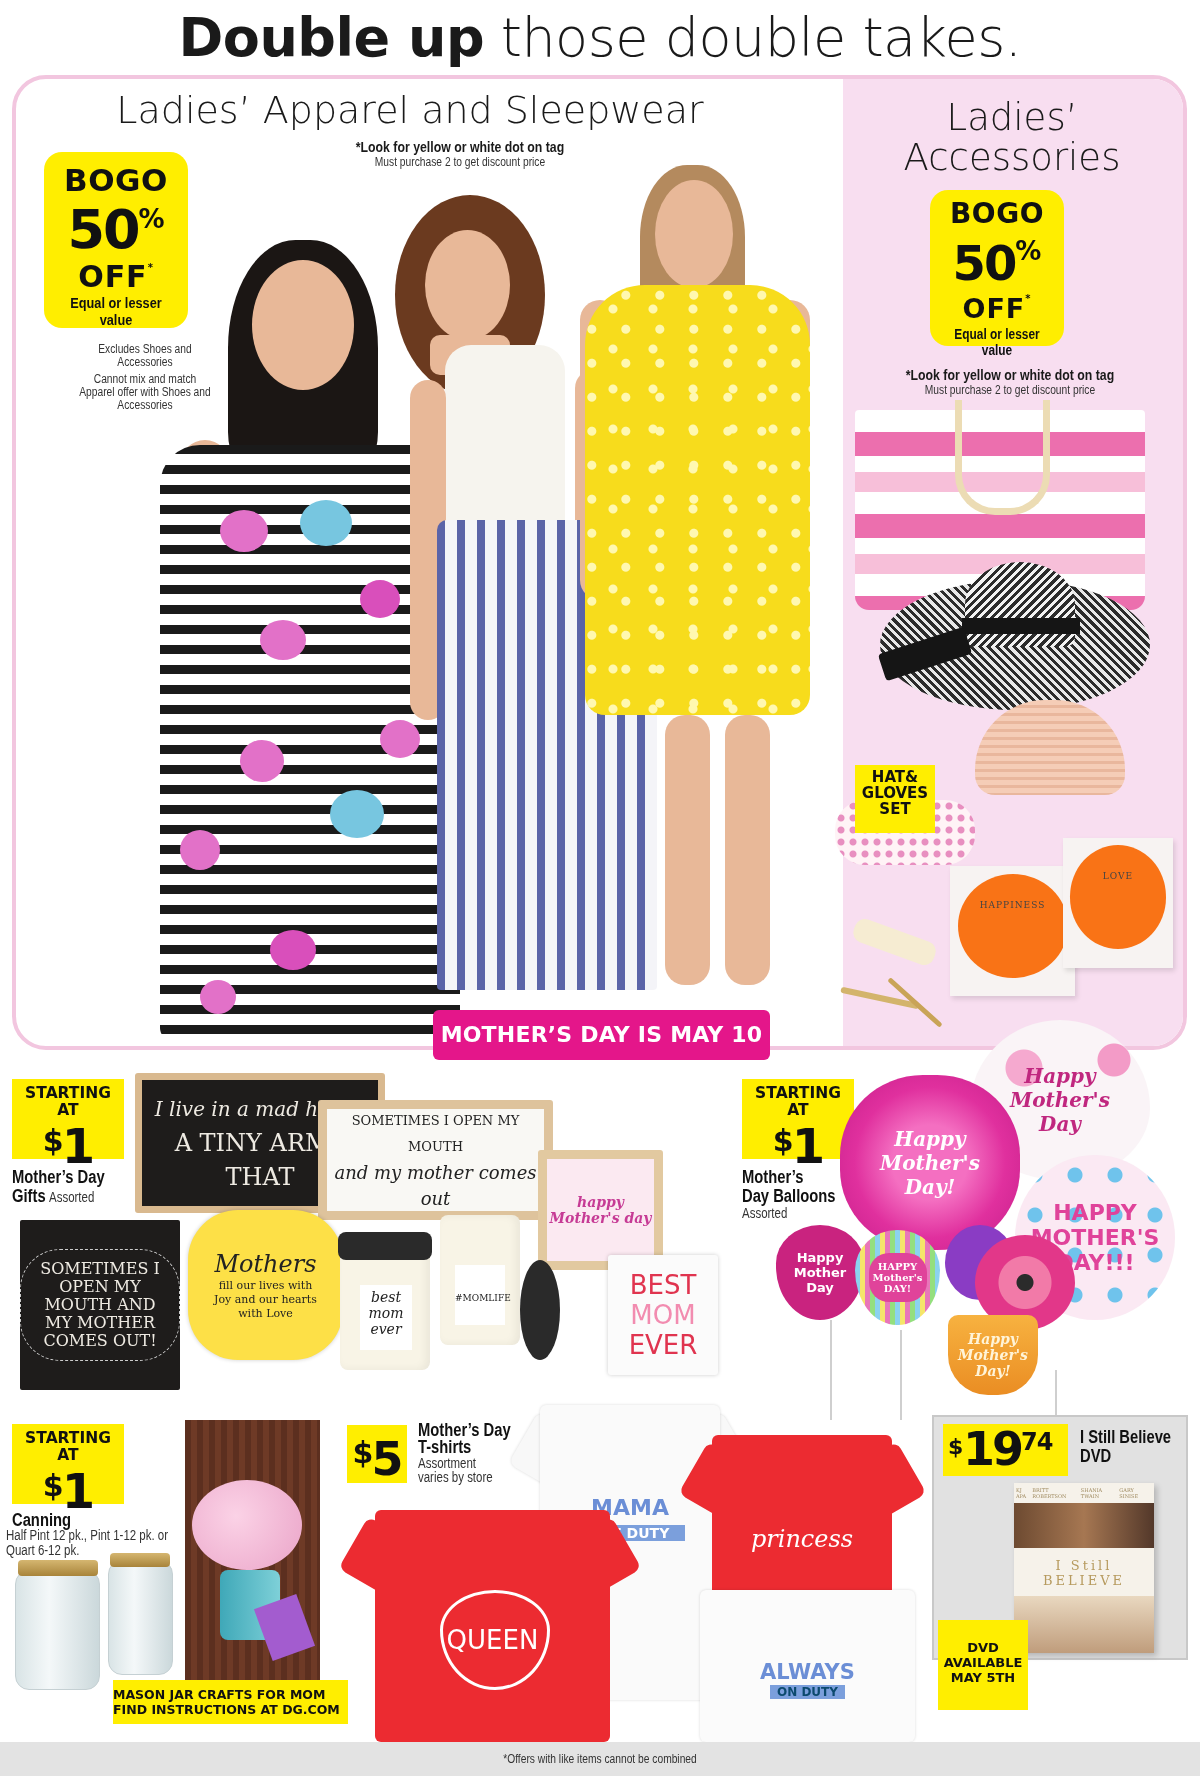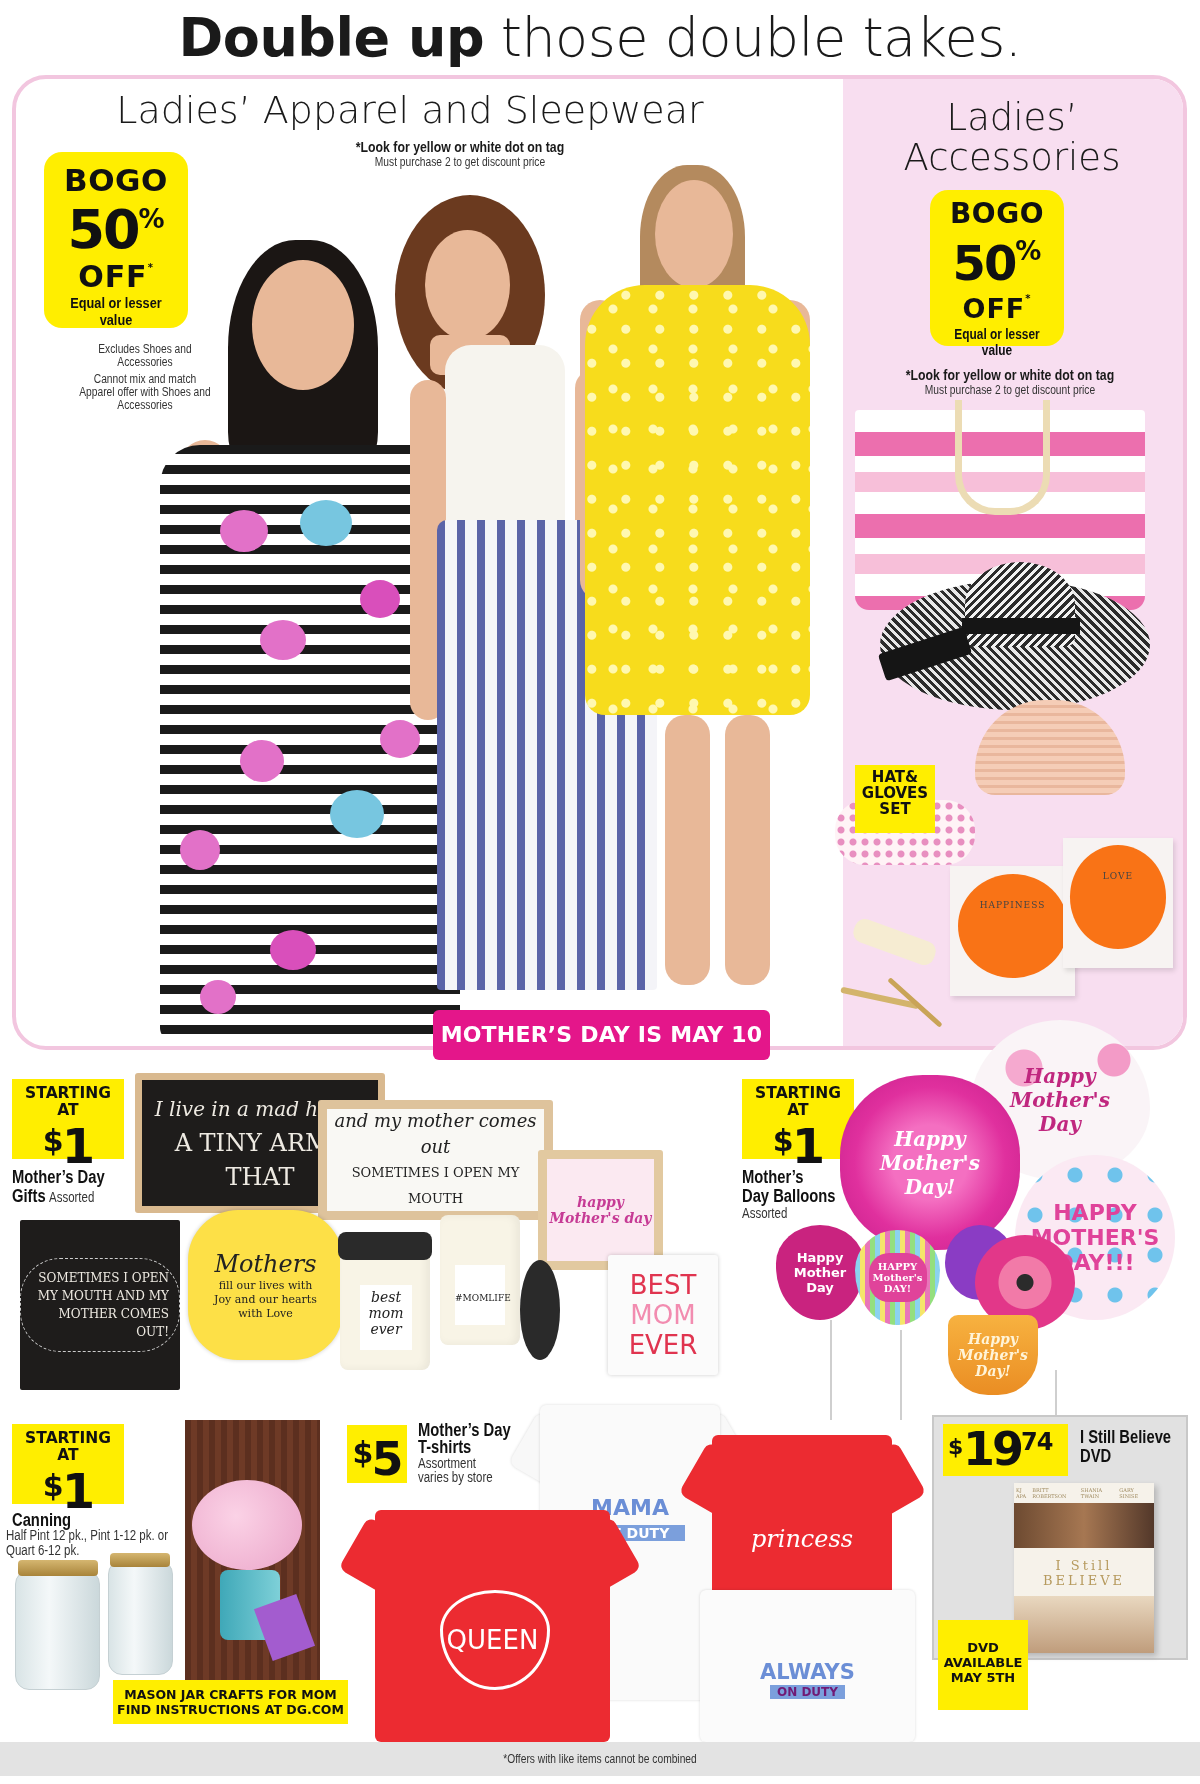--- a/index.html
+++ b/index.html
@@ -71,21 +71,21 @@
   .candle-label { position: absolute; background: #fff; font-family: "DejaVu Serif", serif; color: #222; text-align: center; }
 
   
   .balloon { position: absolute; display: flex; align-items: center; justify-content: center; text-align: center; font-family: "DejaVu Serif", serif; font-style: italic; font-weight: 700; }
   .stick { position: absolute; width: 2px; background: #cfcfcf; }
 
   
   .jar { position: absolute; background: linear-gradient(90deg, #d9e4e6, #f4f8f9 40%, #cbd8db); border-radius: 14px; border: 1px solid #c5d0d3; }
   .jar-lid { position: absolute; background: linear-gradient(180deg, #d5b670, #a8843a); border-radius: 4px; }
   .wood-board { position: absolute; background: repeating-linear-gradient(90deg, #5c2f1f 0 6px, #6e3a26 6px 12px); }
-  .mason-note { position: absolute; left: 113px; top: 1680px; width: 235px; height: 44px; background: #ffee00; text-align: center; font-family: "DejaVu Sans", sans-serif; font-weight: 700; font-size: 12.5px; line-height: 15px; padding-top: 7px; color: #111; }
+  .mason-note { position: absolute; left: 113px; top: 1680px; width: 235px; height: 44px; background: #ffee00; font-family: "DejaVu Sans", sans-serif; font-weight: 700; font-size: 12.5px; line-height: 15px; padding-top: 7px; color: #111; }
 
   
   .tee { position: absolute; }
   .tee-body { position: absolute; border-radius: 6px; }
   .tee-sleeve { position: absolute; width: 50px; height: 60px; border-radius: 8px; }
   .tee-text { position: absolute; width: 100%; text-align: center; font-family: "DejaVu Sans", sans-serif; font-weight: 700; }
 
   
   .dvd-box { position: absolute; left: 932px; top: 1415px; width: 256px; height: 245px; background: #e1e1e1; border: 2px solid #c8c8c8; }
   .dvd-cover { position: absolute; left: 1014px; top: 1483px; width: 140px; height: 170px; background: #f6f2ea; box-shadow: 3px 3px 6px rgba(0,0,0,0.2); overflow: hidden; }
@@ -214,26 +214,26 @@
 </div>
 
 <div class="sign sign-dark" style="left:135px; top:1073px; width:250px; height:140px;">
   <div class="sign-text" style="font-size:20px; font-style:italic; line-height:34px;">
     <div>I live in a mad house</div>
     <div style="font-style:normal; font-size:24px;">A TINY ARMY THAT</div>
   </div>
 </div>
 <div class="sign sign-light" style="left:318px; top:1100px; width:235px; height:120px;">
   <div class="sign-text" style="font-size:13px; line-height:26px;">
+    <div>SOMETIMES I OPEN MY MOUTH</div>
     <div style="font-style:italic; font-size:18px;">and my mother comes out</div>
-    <div>SOMETIMES I OPEN MY MOUTH</div>
   </div>
 </div>
 <div class="sign" style="left:20px; top:1220px; width:160px; height:170px; background:#1e1c1b; color:#eeeae2; border-radius:2px;">
-  <div class="sign-text" style="font-size:12px; line-height:18px; padding:10px; border:1px dashed #ccc; border-radius:40px;text-align:right;">SOMETIMES I OPEN MY MOUTH AND MY MOTHER COMES OUT!</div>
+  <div class="sign-text" style="font-size:16px; line-height:18px; padding:10px; border:1px dashed #ccc; border-radius:40px;">SOMETIMES I OPEN MY MOUTH AND MY MOTHER COMES OUT!</div>
 </div>
 <div class="sign" style="left:188px; top:1210px; width:155px; height:150px; background:#fde047; border-radius:50px; box-shadow:0 0 4px rgba(0,0,0,0.2);">
   <div class="sign-text" style="font-size:11px; line-height:14px; color:#222;">
     <div style="font-size:24px; font-style:italic; line-height:30px;">Mothers</div>
     <div style="width:110px;">fill our lives with Joy and our hearts with Love</div>
   </div>
 </div>
 <div class="sign" style="left:538px; top:1150px; width:125px; height:120px; background:#fbe9f1; border:9px solid #e2c9a0;">
   <div class="sign-text" style="font-size:14px; color:#c63b95; font-weight:700; font-style:italic;">happy Mother's day</div>
 </div>
@@ -340,21 +340,21 @@
 </div>
 <div class="tee">
   <div class="tee-sleeve" style="left:690px; top:1450px; background:#ec2b31; transform:rotate(30deg);"></div>
   <div class="tee-sleeve" style="left:865px; top:1450px; background:#ec2b31; transform:rotate(-30deg);"></div>
   <div class="tee-body" style="left:712px; top:1435px; width:180px; height:180px; background:#ec2b31;"></div>
   <div class="tee-text" style="left:712px; top:1525px; width:180px; font-size:24px; color:#fff; font-family:'DejaVu Serif', serif; font-style:italic; font-weight:400;">princess</div>
 </div>
 <div class="tee">
   <div class="tee-body" style="left:700px; top:1590px; width:215px; height:152px; background:#fbfbfb; box-shadow:0 0 3px rgba(0,0,0,0.15);"></div>
   <div class="tee-text" style="left:700px; top:1660px; width:215px; font-size:21px; color:#6b8ed6;">ALWAYS</div>
-  <div class="tee-text" style="left:770px; top:1685px; width:75px; font-size:12px; color:#701a75; background:#7b9fdc;">ON DUTY</div>
+  <div class="tee-text" style="left:770px; top:1685px; width:75px; font-size:12px; color:#0c4a6e; background:#7b9fdc;">ON DUTY</div>
 </div>
 
 <div class="dvd-box"></div>
 <div class="dvd-price">
   <span style="position:absolute; left:5px; top:10px; font-size:22px;">$</span>
   <span style="position:absolute; left:20px; top:-2px; font-size:46px; letter-spacing:-3px;">19</span>
   <span style="position:absolute; left:78px; top:4px; font-size:24px; letter-spacing:-1px;">74</span>
 </div>
 <div class="desc" style="left:1080px; top:1428px; line-height:18px;">
   <div><span class="d-title">I Still Believe</span></div>

